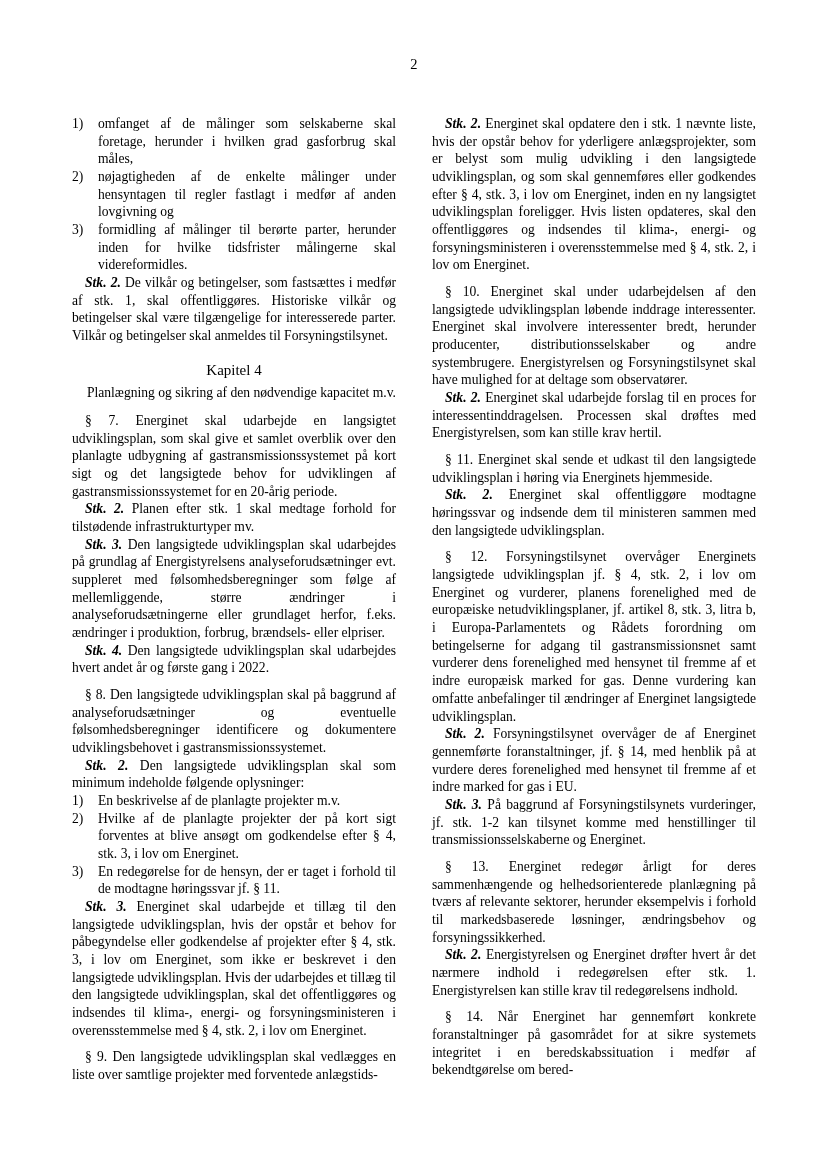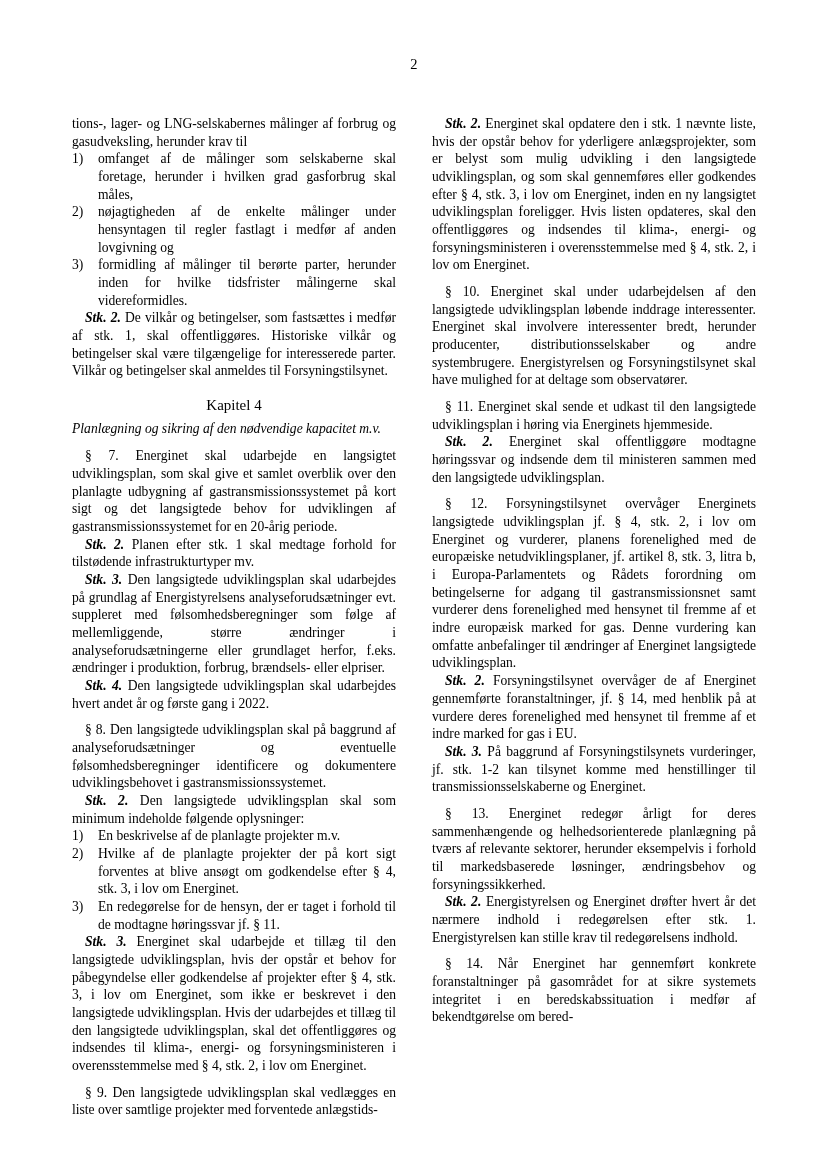--- a/index.html
+++ b/index.html
@@ -57,22 +57,21 @@
     font-weight: bold;
   }
   .chapter {
     margin-top: 16px;
     text-align: center;
     font-size: 15px;
   }
   .chapter-title {
     margin-top: 4px;
     margin-bottom: 10px;
-    text-align: left;
-    font-style: italic;
+    text-align: right;
     font-size: 13.6px;
   }
   
   .numlist {
     display: block;
   }
   .numitem {
     display: flex;
     align-items: flex-start;
     text-align: justify;
@@ -91,21 +90,20 @@
 <body>
 
 <div class="page">
 
   <div class="page-number">2</div>
 
   <div class="columns">
 
     <div class="col">
 
-      <p class="para">tions-, lager- og LNG-selskabernes målinger af forbrug og gasudveksling, herunder krav til</p>
 
       <div class="numlist">
         <div class="numitem">
           <span class="num">1)</span>
           <span class="body">omfanget af de målinger som selskaberne skal foretage, herunder i hvilken grad gasforbrug skal måles,</span>
         </div>
         <div class="numitem">
           <span class="num">2)</span>
           <span class="body">nøjagtigheden af de enkelte målinger under hensyntagen til regler fastlagt i medfør af anden lovgivning og</span>
         </div>
@@ -146,20 +144,21 @@
       <p class="para indent"><span class="italic">Stk. 3.</span> Energinet skal udarbejde et tillæg til den langsigtede udviklingsplan, hvis der opstår et behov for påbegyndelse eller godkendelse af projekter efter § 4, stk. 3, i lov om Energinet, som ikke er beskrevet i den langsigtede udviklingsplan. Hvis der udarbejdes et tillæg til den langsigtede udviklingsplan, skal det offentliggøres og indsendes til klima-, energi- og forsyningsministeren i overensstemmelse med § 4, stk. 2, i lov om Energinet.</p>
 
       <p class="para indent spaced"><span>§ 9.</span> Den langsigtede udviklingsplan skal vedlægges en liste over samtlige projekter med forventede anlægstids-</p>
     </div>
 
     <div class="col">
 
       <p class="para indent"><span class="italic">Stk. 2.</span> Energinet skal opdatere den i stk. 1 nævnte liste, hvis der opstår behov for yderligere anlægsprojekter, som er belyst som mulig udvikling i den langsigtede udviklingsplan, og som skal gennemføres eller godkendes efter § 4, stk. 3, i lov om Energinet, inden en ny langsigtet udviklingsplan foreligger. Hvis listen opdateres, skal den offentliggøres og indsendes til klima-, energi- og forsyningsministeren i overensstemmelse med § 4, stk. 2, i lov om Energinet.</p>
 
       <p class="para indent spaced"><span>§ 10.</span> Energinet skal under udarbejdelsen af den langsigtede udviklingsplan løbende inddrage interessenter. Energinet skal involvere interessenter bredt, herunder producenter, distributionsselskaber og andre systembrugere. Energistyrelsen og Forsyningstilsynet skal have mulighed for at deltage som observatører.</p>
+      <p class="para indent"><span class="italic">Stk. 2.</span> Energinet skal udarbejde forslag til en proces for interessentinddragelsen. Processen skal drøftes med Energistyrelsen, som kan stille krav hertil.</p>
 
       <p class="para indent spaced"><span>§ 11.</span> Energinet skal sende et udkast til den langsigtede udviklingsplan i høring via Energinets hjemmeside.</p>
       <p class="para indent"><span class="italic">Stk. 2.</span> Energinet skal offentliggøre modtagne høringssvar og indsende dem til ministeren sammen med den langsigtede udviklingsplan.</p>
 
       <p class="para indent spaced"><span>§ 12.</span> Forsyningstilsynet overvåger Energinets langsigtede udviklingsplan jf. § 4, stk. 2, i lov om Energinet og vurderer, planens forenelighed med de europæiske netudviklingsplaner, jf. artikel 8, stk. 3, litra b, i Europa-Parlamentets og Rådets forordning om betingelserne for adgang til gastransmissionsnet samt vurderer dens forenelighed med hensynet til fremme af et indre europæisk marked for gas. Denne vurdering kan omfatte anbefalinger til ændringer af Energinet langsigtede udviklingsplan.</p>
       <p class="para indent"><span class="italic">Stk. 2.</span> Forsyningstilsynet overvåger de af Energinet gennemførte foranstaltninger, jf. § 14, med henblik på at vurdere deres forenelighed med hensynet til fremme af et indre marked for gas i EU.</p>
       <p class="para indent"><span class="italic">Stk. 3.</span> På baggrund af Forsyningstilsynets vurderinger, jf. stk. 1-2 kan tilsynet komme med henstillinger til transmissionsselskaberne og Energinet.</p>
 
       <p class="para indent spaced"><span>§ 13.</span> Energinet redegør årligt for deres sammenhængende og helhedsorienterede planlægning på tværs af relevante sektorer, herunder eksempelvis i forhold til markedsbaserede løsninger, ændringsbehov og forsyningssikkerhed.</p>
       <p class="para indent"><span class="italic">Stk. 2.</span> Energistyrelsen og Energinet drøfter hvert år det nærmere indhold i redegørelsen efter stk. 1. Energistyrelsen kan stille krav til redegørelsens indhold.</p>

